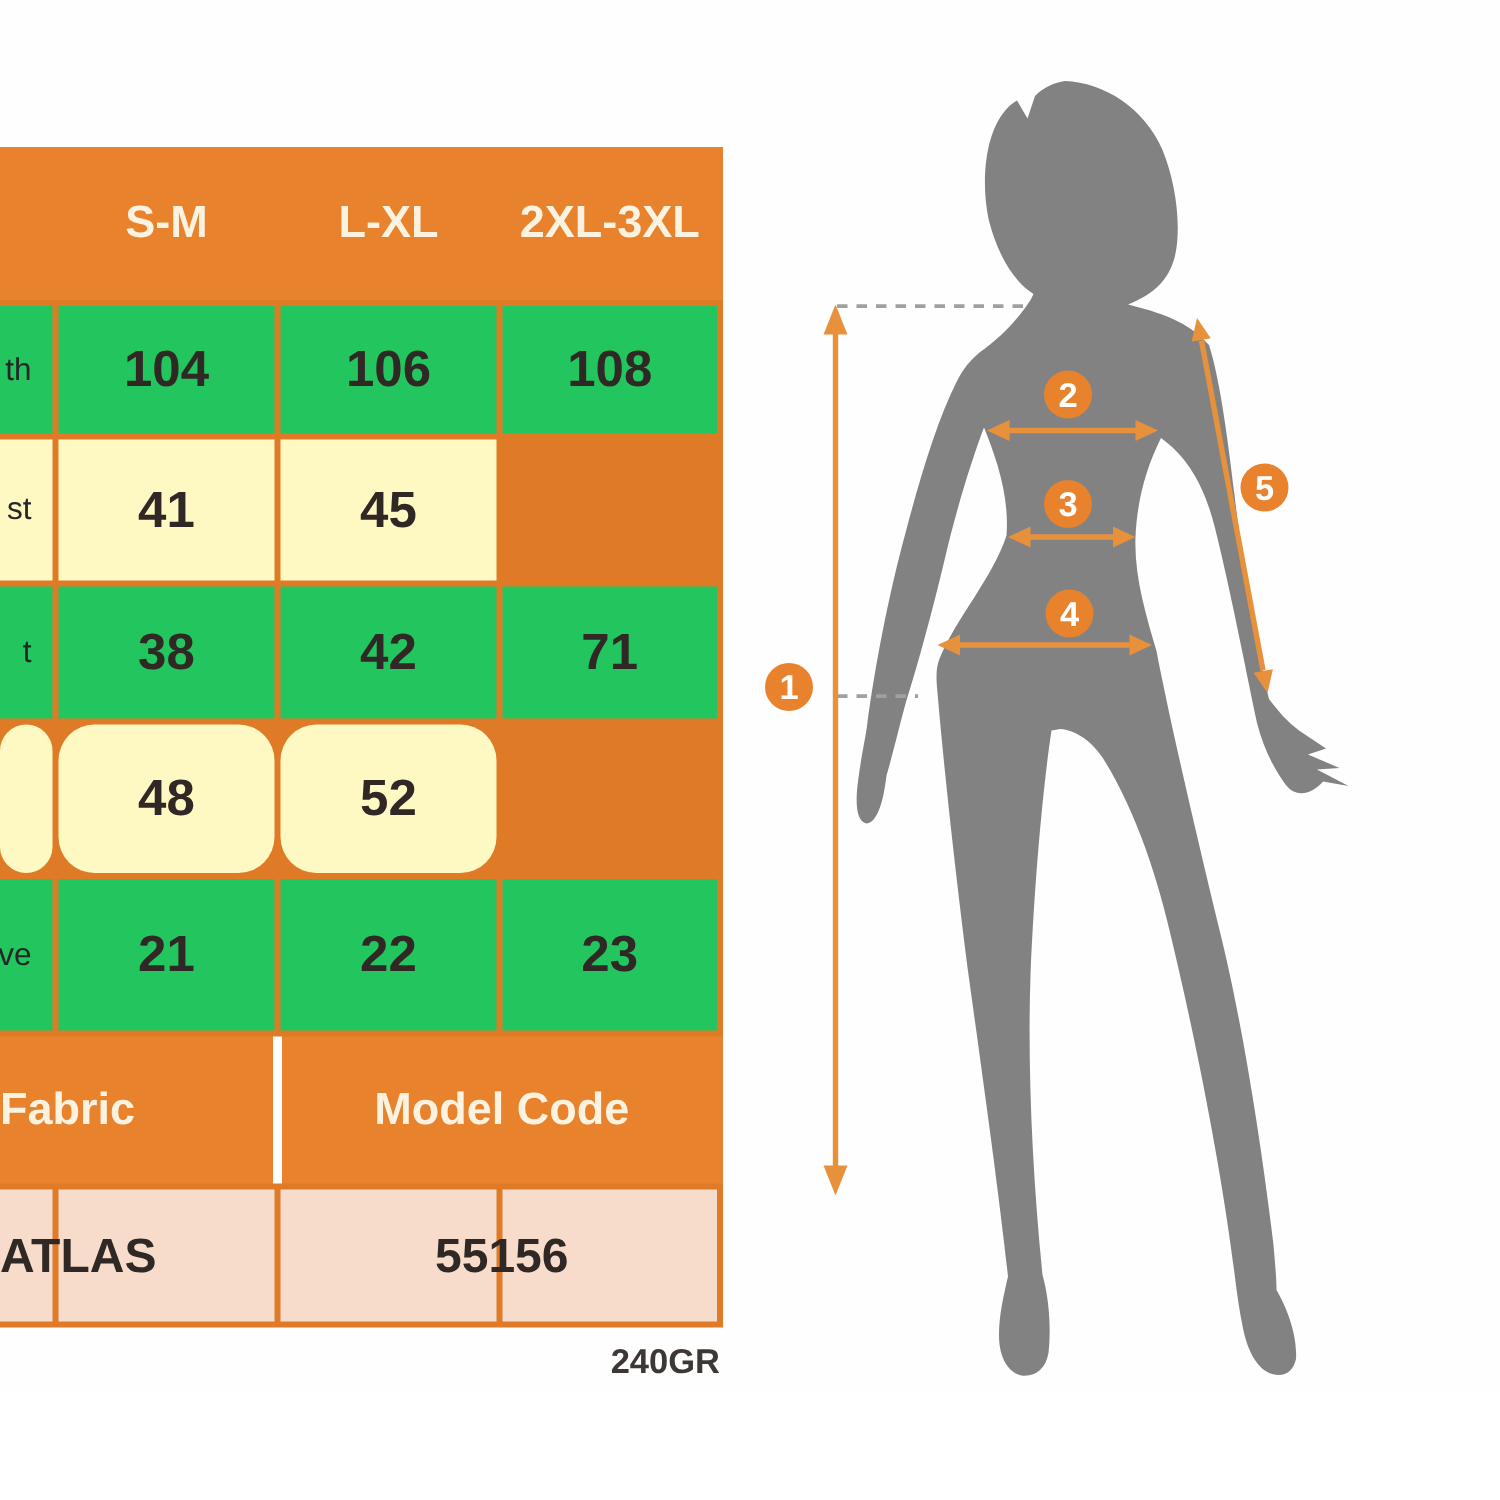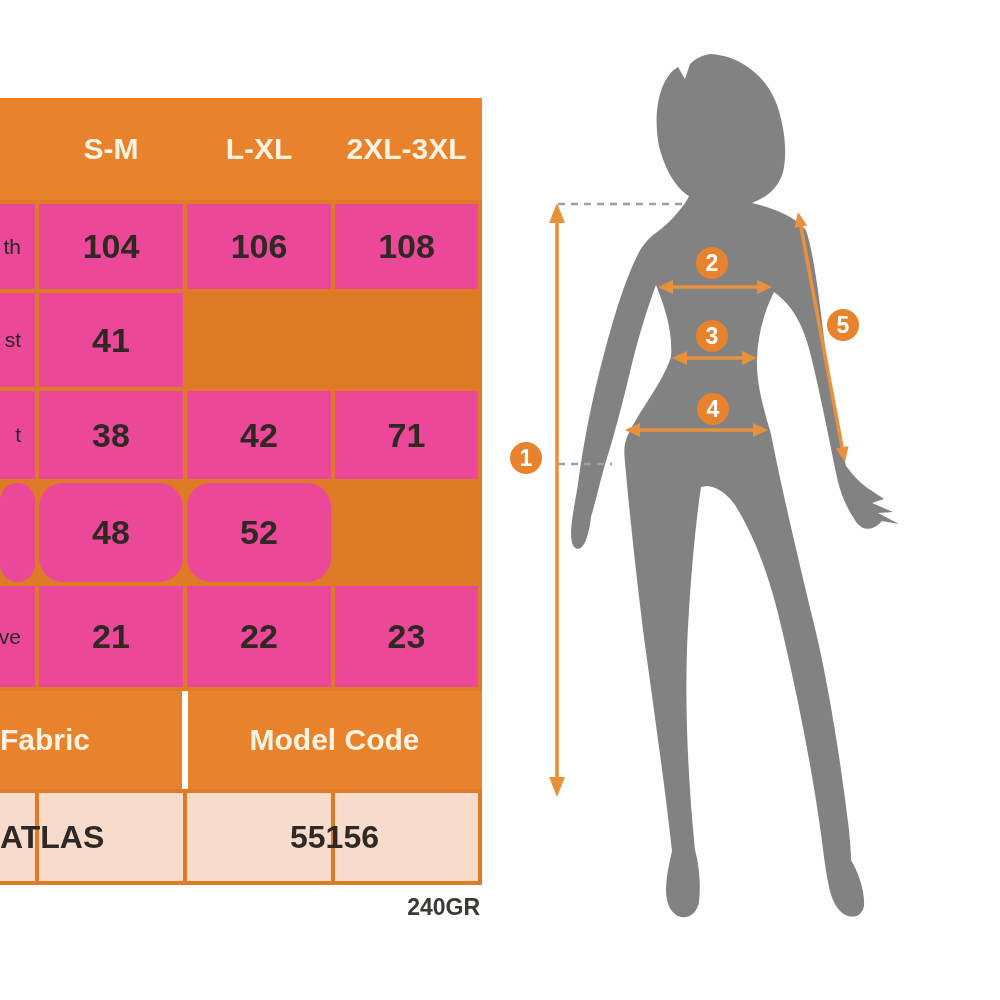--- a/index.html
+++ b/index.html
@@ -17,22 +17,22 @@
   .c3{left:335px;width:143px;}
   .c0{left:0;width:35px;justify-content:flex-end;padding-right:14px;box-sizing:border-box;
       font-weight:normal;font-size:21px;color:#262626;}
   .rh{top:98px;height:102px;}
   .r1{top:204px;height:85px;}
   .r2{top:293px;height:94px;}
   .r3{top:391px;height:88px;}
   .r4{top:483px;height:99px;border-radius:24px;}
   .r5{top:586px;height:101px;}
   .r6{top:793px;height:88px;}
-  .row-dark{background:#ec4899;}
-  .row-light{background:#ec4899;}
+  .row-dark{background:#22c55e;}
+  .row-light{background:#fef9c3;}
   .row-footer{background:#f7dccc;}
   .hdr-txt{background:transparent;color:#fbf2e0;font-size:30px;}
   .fab-lbl{position:absolute;left:0;top:691px;height:98px;display:flex;align-items:center;
            color:#fbf2e0;font-size:30px;font-weight:bold;}
   .mc-lbl{position:absolute;left:187px;top:691px;width:295px;height:98px;display:flex;
           align-items:center;justify-content:center;color:#fbf2e0;font-size:30px;font-weight:bold;}
   .fab-val{position:absolute;left:0;top:793px;width:84px;height:88px;display:flex;align-items:center;
            font-size:32px;font-weight:bold;color:#302824;}
   .mc-val{position:absolute;left:187px;top:793px;width:295px;height:88px;display:flex;align-items:center;
           justify-content:center;font-size:32px;font-weight:bold;color:#302824;}
@@ -62,20 +62,21 @@
   <div class="cell rh c2 hdr-txt">L-XL</div>
   <div class="cell rh c3 hdr-txt">2XL-3XL</div>
 
   <div class="cell r1 c0 row-dark">th</div>
   <div class="cell r1 c1 row-dark">104</div>
   <div class="cell r1 c2 row-dark">106</div>
   <div class="cell r1 c3 row-dark">108</div>
 
   <div class="cell r2 c0 row-light">st</div>
   <div class="cell r2 c1 row-light">41</div>
+  <div class="cell r2 c2 row-light">45</div>
 
   <div class="cell r3 c0 row-dark">t</div>
   <div class="cell r3 c1 row-dark">38</div>
   <div class="cell r3 c2 row-dark">42</div>
   <div class="cell r3 c3 row-dark">71</div>
 
   <div class="cell r4 c0 row-light"></div>
   <div class="cell r4 c1 row-light">48</div>
   <div class="cell r4 c2 row-light">52</div>
 

